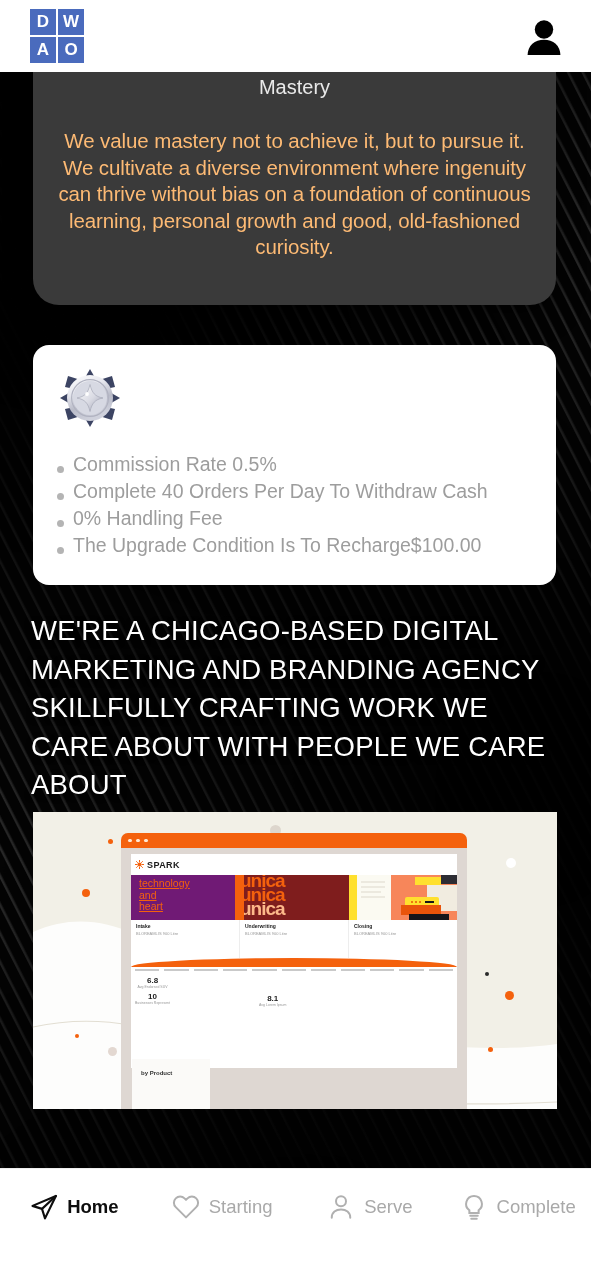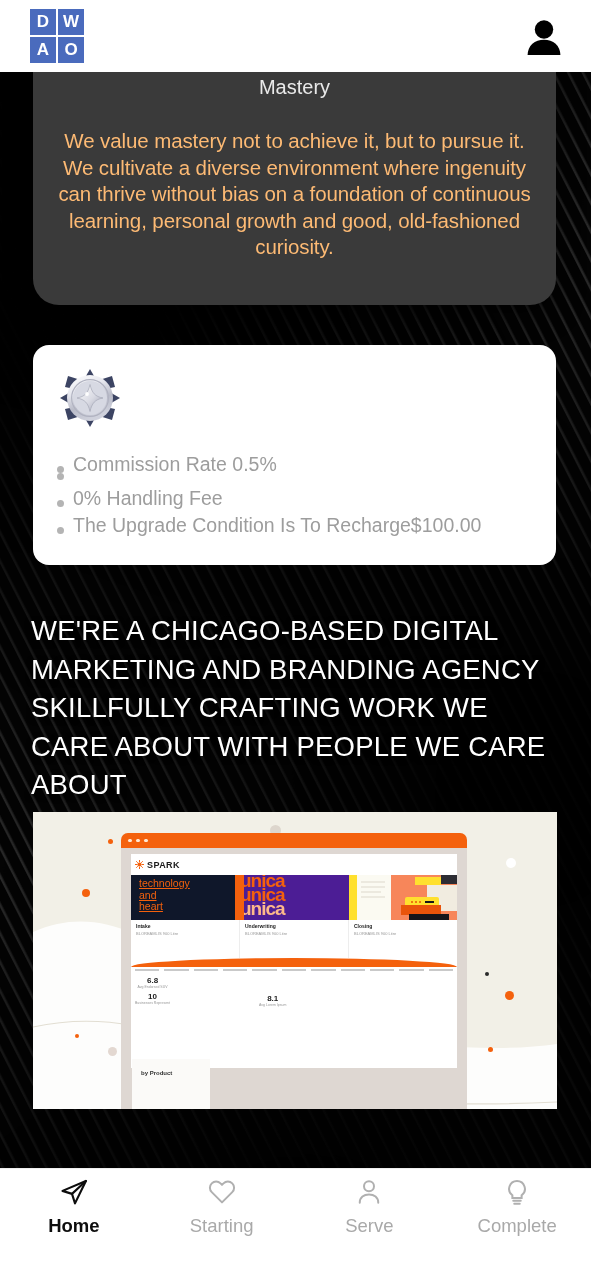--- a/index.html
+++ b/index.html
@@ -199,30 +199,30 @@
     height: 21px;
     display: flex; align-items: center;
     padding-left: 4px; gap: 3px;
     background: #ffffff;
   }
   .sun { width: 9px; height: 9px; flex:0 0 auto;}
   .site-word { font-size: 9px; font-weight: bold; color: #1a1a1a; letter-spacing: .4px; }
 
   .hero { position: absolute; left: 0; right: 0; top: 21px; height: 45px; display: flex; }
   .hero-yellow {
-    width: 104px; background: #0f172a; position: relative;
+    width: 104px; background: #701a75; position: relative;
     padding: 3px 4px 0 8px;
   }
   .hero-yellow .ln {
     color: #f4610d; font-size: 10.5px; line-height: 11.5px;
     text-decoration: underline; text-underline-offset: 1px;
   }
   .hero-orange-bar { width: 9px; background: #f4610d; }
   .hero-unica {
-    flex: 1; background: #4c1d95; position: relative; overflow: hidden; padding-left: 26px;
+    flex: 1; background: #7f1d1d; position: relative; overflow: hidden; padding-left: 26px;
   }
   .unica-txt {
     position: absolute; left: -4px; font-weight: bold;
     font-size: 19px; line-height: 15px; color: #f4610d;
     letter-spacing: -1px; font-family: "Liberation Sans", sans-serif;
   }
   .hero-gap { width: 8px; background: #ffe02e; }
   .hero-art {
     width: 100px; background: #f7865a; position: relative; overflow: hidden;
   }
@@ -250,21 +250,21 @@
     position: absolute;
     left: 0; bottom: 0;
     width: 591px; height: 95px;
     background: #ffffff;
     display: flex;
     z-index: 50;
     border-top: 1px solid #efefef;
   }
   .tab {
     flex: 1;
-    display: flex; flex-direction: column;
+    display: flex; flex-direction: row;
     align-items: center; justify-content: center;
     gap: 8px;
     cursor: pointer;
     padding-bottom: 18px;
     text-align: center;
   }
   .tab .ico { height: 30px; display:flex; align-items:center; justify-content:center; }
   .tab .lbl { font-size: 18.5px; color: #a9a9a9; }
   .tab.active .lbl { color: #0d0d0d; font-weight: bold; }
 </style>
@@ -329,20 +329,21 @@
         <circle cx="30" cy="27" r="1.9" fill="#ffffff" opacity="0.95"></circle>
       </svg>
     </div>
     <ul class="vip-list">
       <li>
         <span class="dot"></span>
         <span>Commission Rate 0.5%</span>
       </li>
       <li>
         <span class="dot"></span>
+        <span>Complete 40 Orders Per Day To Withdraw Cash</span>
       </li>
       <li>
         <span class="dot"></span>
         <span>0% Handling Fee</span>
       </li>
       <li>
         <span class="dot"></span>
         <span>The Upgrade Condition Is To Recharge$100.00</span>
       </li>
     </ul>

